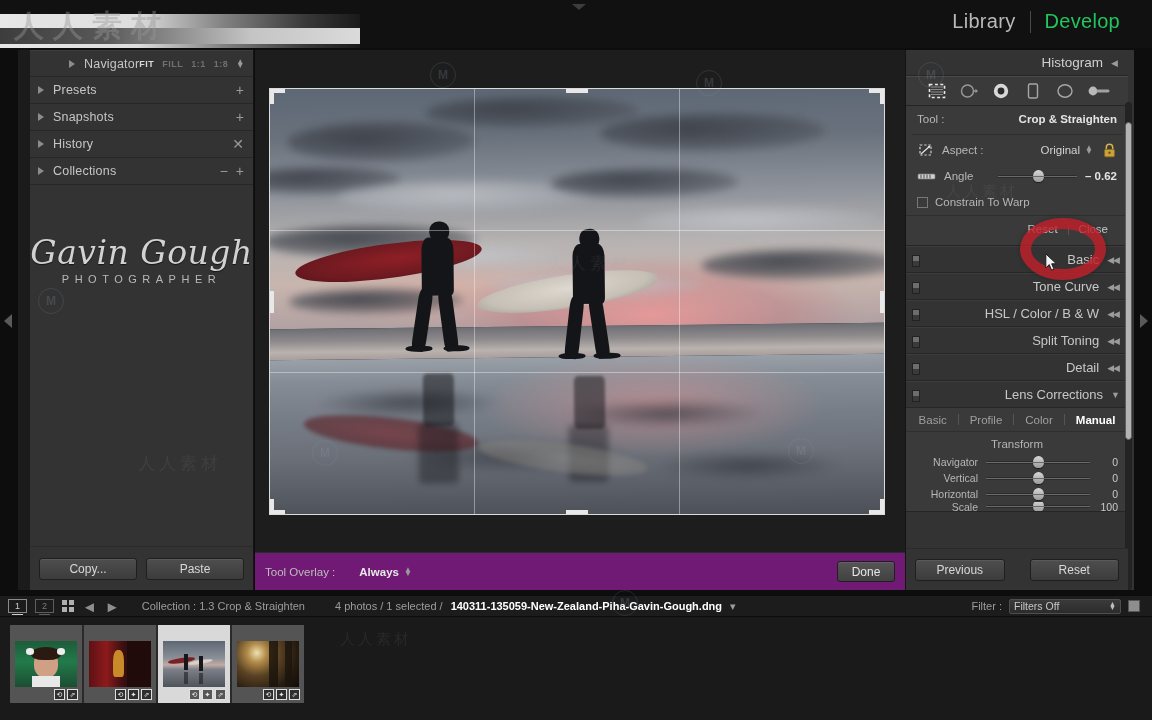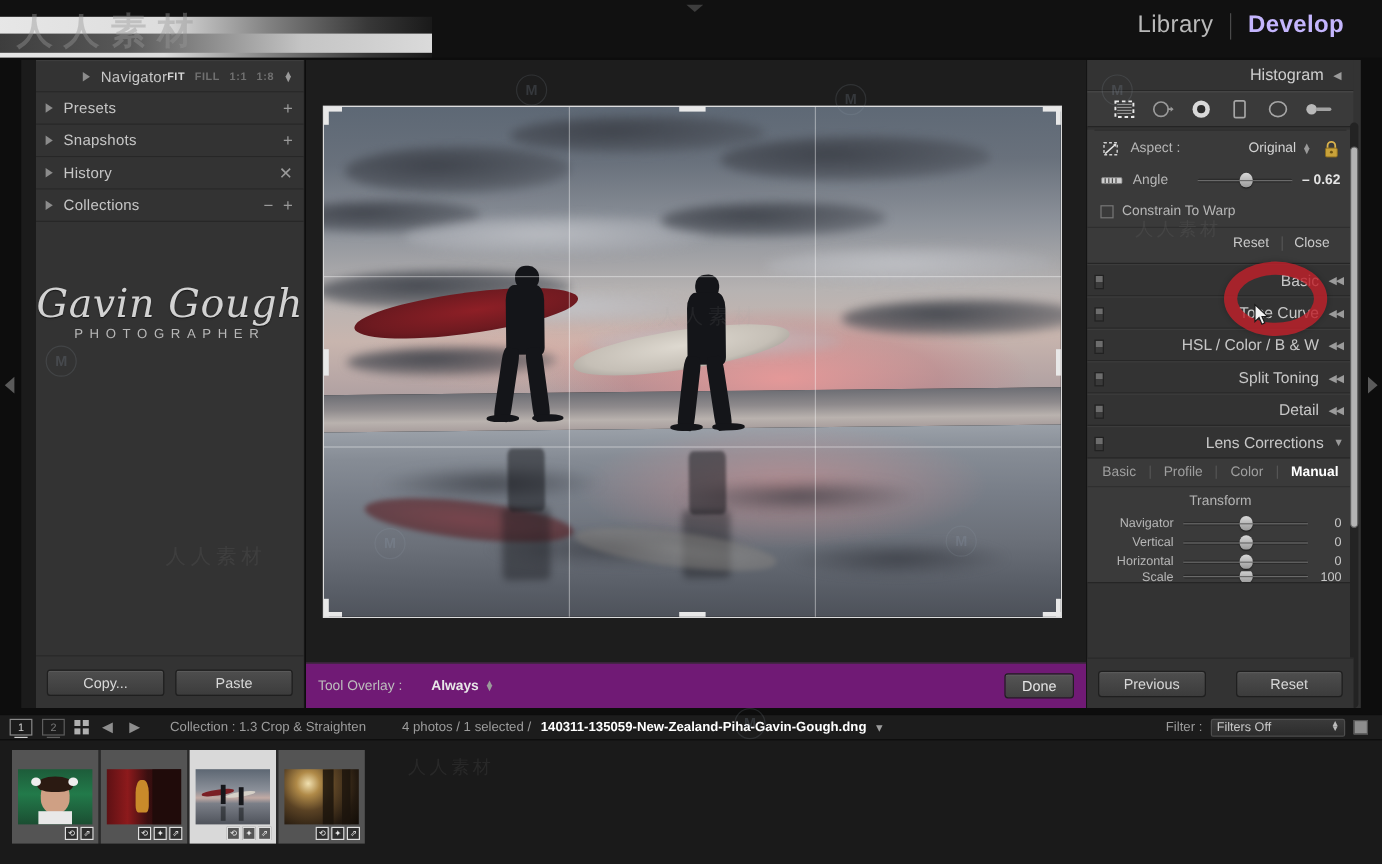--- a/index.html
+++ b/index.html
@@ -28,21 +28,21 @@
   }
   .wm-cjk-top {
     position: absolute; left: 14px; top: 6px; font-size: 30px; letter-spacing: 9px;
     color: rgba(150,150,150,.42); font-family: "DejaVu Sans", sans-serif; font-weight: bold;
   }
   .modulebar {
     position: absolute; right: 18px; top: 10px; display: flex; align-items: center; gap: 0;
     font-size: 20px;
   }
   .module { padding: 0 14px; color: #b9b9b9; letter-spacing: .3px; cursor: pointer; }
-  .module.active { color: #c4b5fd; font-weight: bold; }
+  .module.active { color: #22c55e; font-weight: normal; }
   .module-sep { width: 1px; height: 22px; background: #4a4a4a; }
 
   
   .tri-top {
     position: absolute; left: 572px; top: 4px; width: 0; height: 0;
     border-left: 7px solid transparent; border-right: 7px solid transparent;
     border-top: 6px solid #3d3d3d;
   }
   .tri-bot {
     position: absolute; left: 572px; bottom: 3px; width: 0; height: 0;
@@ -536,20 +536,24 @@
         </div>
         <div class="tool-ic">
           <svg width="26" height="22" viewBox="0 0 26 22">
             <circle cx="7" cy="11" r="4.4" fill="#b9b9b9"></circle>
             <rect x="10.5" y="9.6" width="13" height="2.8" rx="1.4" fill="#a2a2a2"></rect>
           </svg>
         </div>
       </div>
 
       <div class="toolpanel">
+        <div class="tp-row">
+          <span class="tp-lab">Tool :</span>
+          <span class="tp-val" style="margin-left:auto;">Crop &amp; Straighten</span>
+        </div>
         <div class="tp-sep"></div>
 
         <div class="tp-row">
           <span style="margin-right:8px;display:inline-flex;">
             <svg width="17" height="17" viewBox="0 0 17 17">
               <rect x="3" y="3" width="11" height="10" fill="none" stroke="#cfcfcf" stroke-width="1.2" stroke-dasharray="2.4,1.8"></rect>
               <path d="M4 12 L13 4" stroke="#e6e6e6" stroke-width="1.2"></path>
               <path d="M13 4 L10.6 4.3 L12.7 6.4 Z" fill="#e6e6e6"></path>
             </svg>
           </span>

